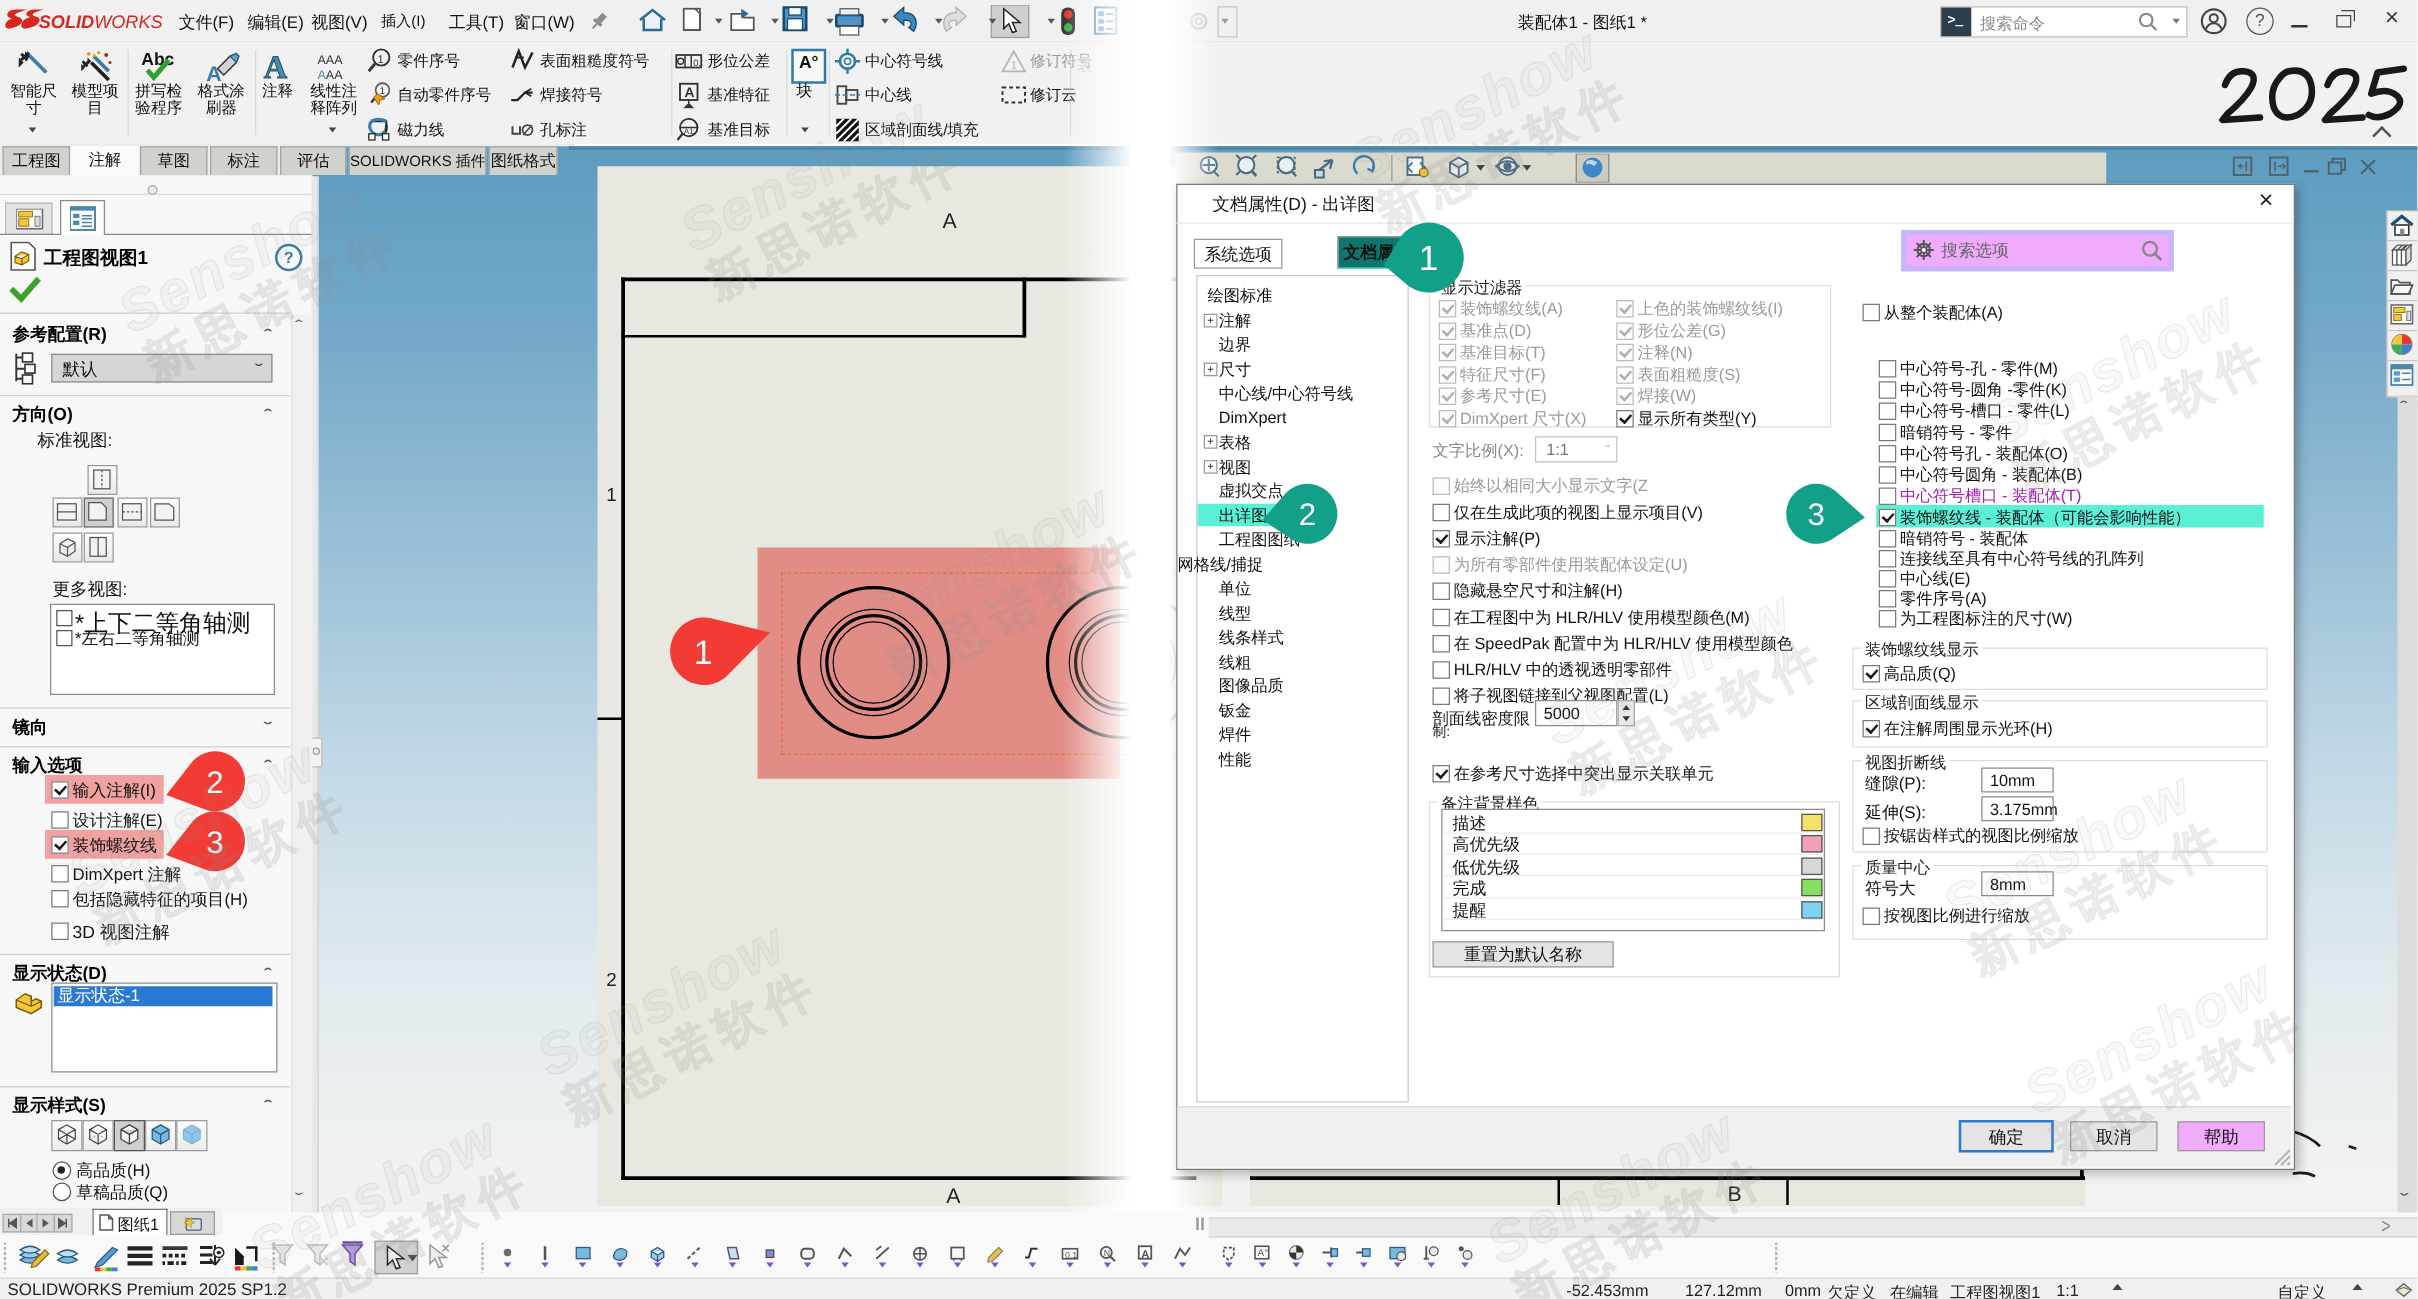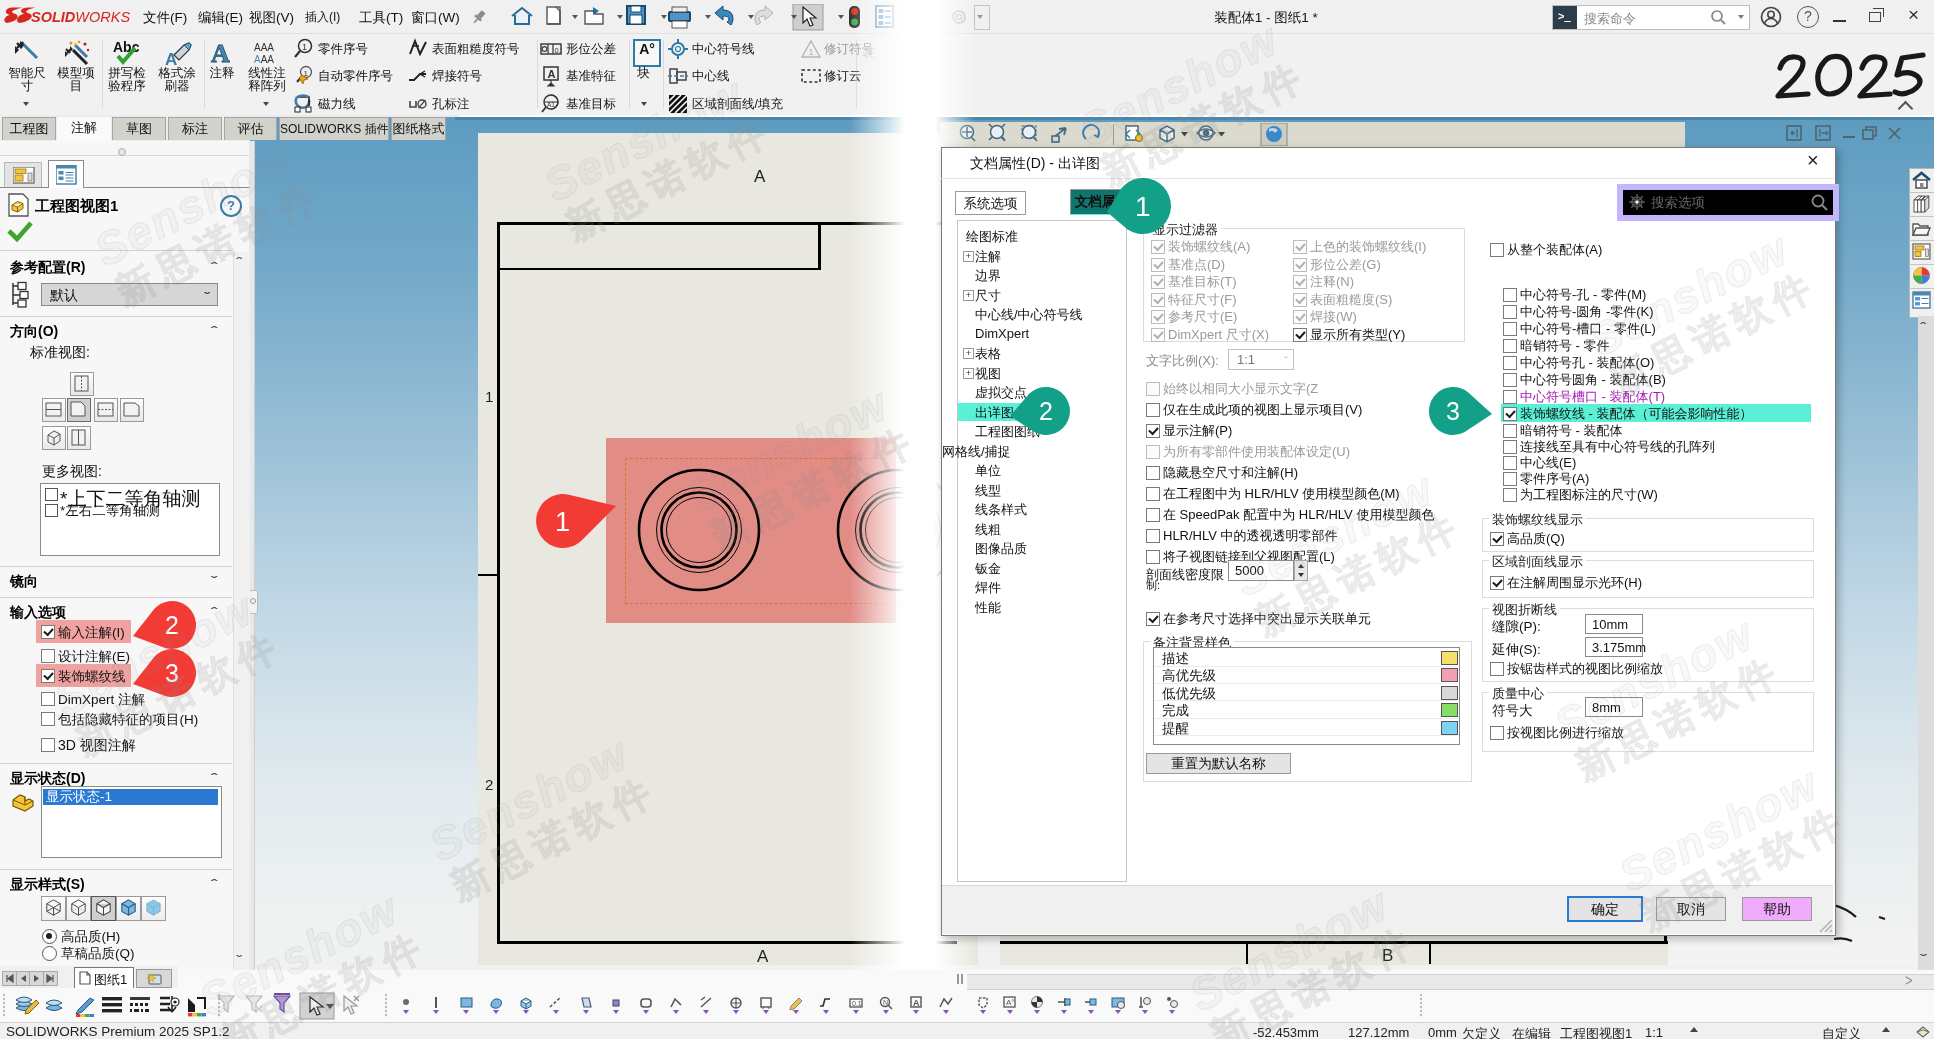--- a/index.html
+++ b/index.html
@@ -513,21 +513,21 @@
       <path d="M0 10 q14 4 22 12 M45 22 l6 2 M0 44 q10 -2 18 2" stroke="#1a1a1a" stroke-width="2.2" fill="none"></path>
     </svg>
 <div class="ab" style="z-index:17;left:967px;top:974px;width:967px;height:14px;background:#e9e9e9;border-top:1px solid #d0d0d0;border-bottom:1px solid #d0d0d0"></div>
 <div class="t" style="z-index:17;left:1905px;top:973px;font-size:13px;color:#888;transform:scaleY(1.3)">&gt;</div>
 <div class="ab" style="z-index:12;left:941px;top:147px;width:893px;height:787px;background:#fff;border:1px solid #7a7a7a;box-shadow:3px 3px 8px rgba(0,0,0,0.25)"></div>
 <div class="t" style="z-index:12;left:970px;top:155px;font-size:14px">文档属性(D) - 出详图</div>
 <div class="t" style="z-index:12;left:1807px;top:149px;font-size:20px;color:#222">×</div>
 <div class="ab" style="z-index:12;left:941px;top:178px;width:893px;height:1px;background:#e4e4e4"></div>
 <div class="ab" style="z-index:12;left:955px;top:191px;width:71px;height:24px;background:#fff;border:1px solid #9a9a9a;font-size:13.5px;text-align:center;line-height:23px;box-sizing:border-box">系统选项(S)</div>
 <div class="ab" style="z-index:12;left:1070px;top:189px;width:82px;height:26px;background:#0f766e;border:1px solid #9a9a9a;border-bottom:1px solid #5af0d5;font-size:13.5px;text-align:center;line-height:24px;box-sizing:border-box;font-weight:bold">文档属性(D)</div>
-<div class="ab" style="z-index:12;left:1617px;top:184px;width:210px;height:25px;background:#000000;border:6px solid #c4b5fd">
+<div class="ab" style="z-index:12;left:1521px;top:184px;width:210px;height:25px;background:#f0abfc;border:4px solid #c4b5fd">
 <svg style="position:absolute;left:5px;top:3px" width="18" height="18" viewBox="0 0 18 18">
         <circle cx="9" cy="9" r="5" fill="none" stroke="#555" stroke-width="1.6"></circle>
         <g stroke="#555" stroke-width="1.6">
           <line x1="9" y1="9" x2="17.0" y2="9.0"></line>
           <line x1="9" y1="9" x2="14.7" y2="14.7"></line>
           <line x1="9" y1="9" x2="9.0" y2="17.0"></line>
           <line x1="9" y1="9" x2="3.3" y2="14.7"></line>
           <line x1="9" y1="9" x2="1.0" y2="9.0"></line>
           <line x1="9" y1="9" x2="3.3" y2="3.3"></line>
           <line x1="9" y1="9" x2="9.0" y2="1.0"></line>

